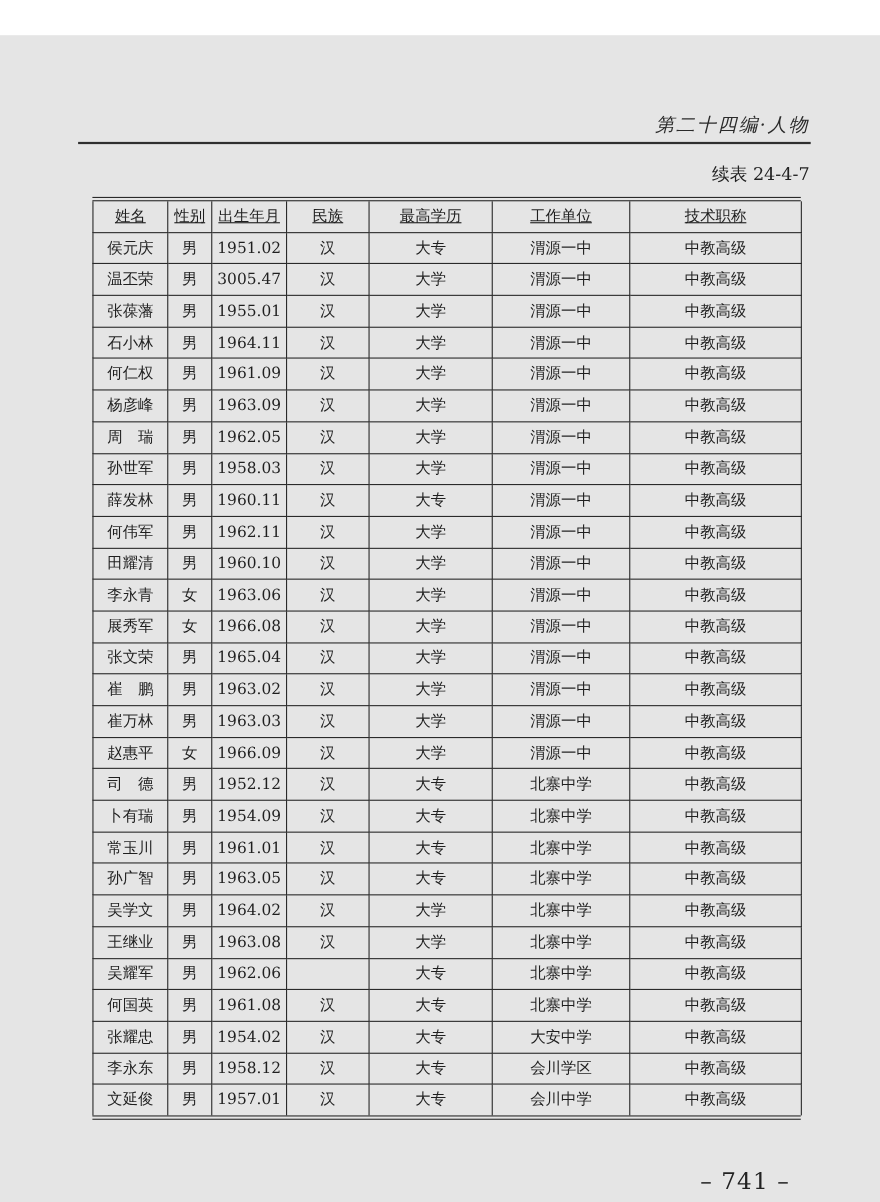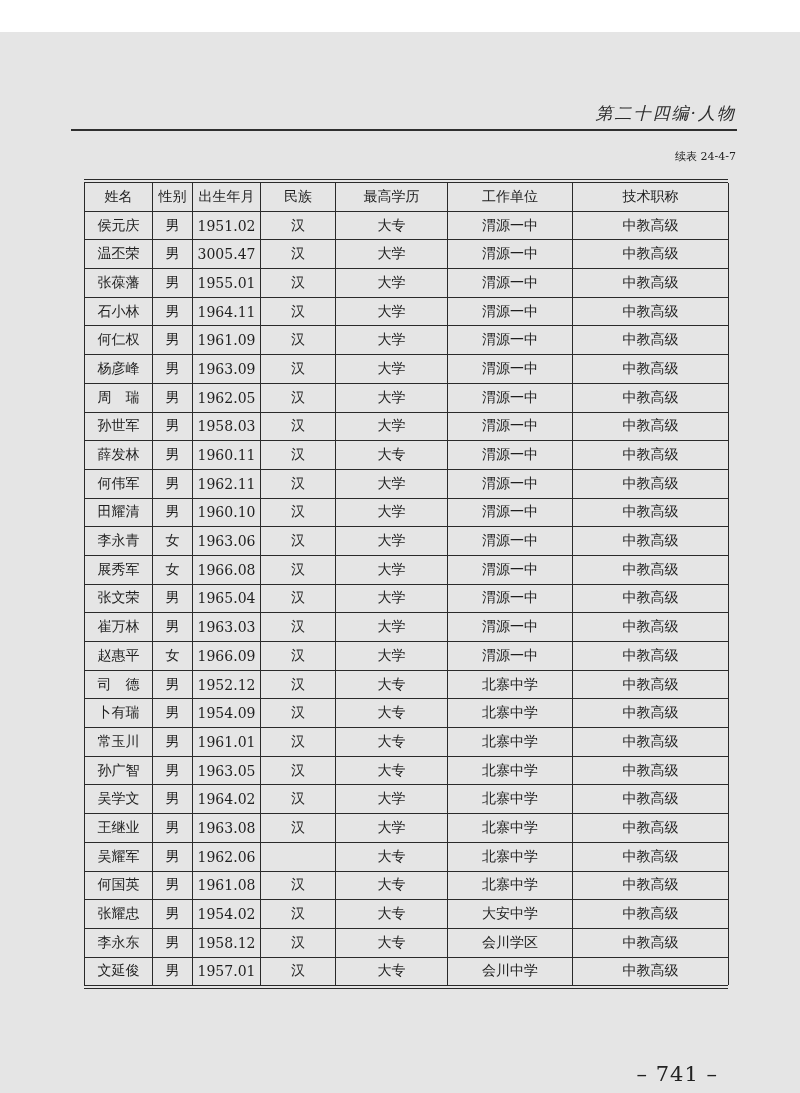--- a/index.html
+++ b/index.html
@@ -32,21 +32,21 @@
     top: 97px;
     left: 71px;
     width: 666px;
     height: 2px;
     background: #2f2f2f;
   }
   .caption {
     position: absolute;
     top: 117px;
     right: 64px;
-    font-size: 11px;
+    font-size: 16px;
     color: #222222;
     white-space: nowrap;
   }
   .table-wrap {
     position: absolute;
     top: 147px;
     left: 84px;
     width: 644px;
     border-top: 4px double #2a2a2a;
     border-bottom: 4px double #2a2a2a;
@@ -64,20 +64,21 @@
     font-size: 14px;
     font-weight: normal;
     height: 27.7px;
     padding: 0;
     color: #1f1f1f;
     white-space: nowrap;
     overflow: hidden;
   }
   table.personnel thead th {
     border-top: none;
+    text-decoration: underline;
   }
   table.personnel tbody tr:last-child td {
     border-bottom: none;
   }
   .footer-page {
     position: absolute;
     top: 1030px;
     right: 82px;
     font-size: 21px;
     letter-spacing: 1px;
@@ -239,20 +240,29 @@
           <tr>
             <td>张文荣</td>
             <td>男</td>
             <td>1965.04</td>
             <td>汉</td>
             <td>大学</td>
             <td>渭源一中</td>
             <td>中教高级</td>
           </tr>
           <tr>
+            <td>崔　鹏</td>
+            <td>男</td>
+            <td>1963.02</td>
+            <td>汉</td>
+            <td>大学</td>
+            <td>渭源一中</td>
+            <td>中教高级</td>
+          </tr>
+          <tr>
             <td>崔万林</td>
             <td>男</td>
             <td>1963.03</td>
             <td>汉</td>
             <td>大学</td>
             <td>渭源一中</td>
             <td>中教高级</td>
           </tr>
           <tr>
             <td>赵惠平</td>

